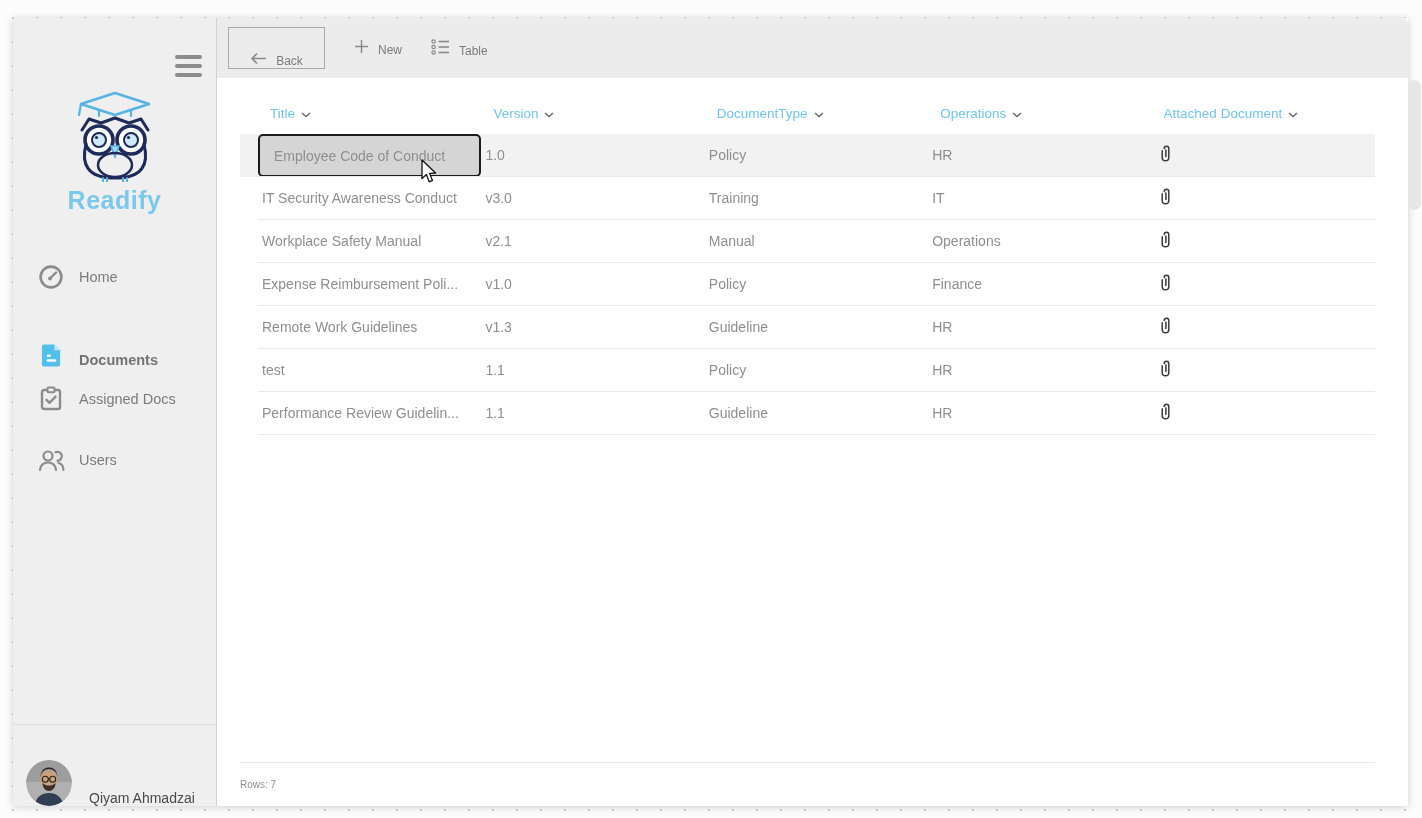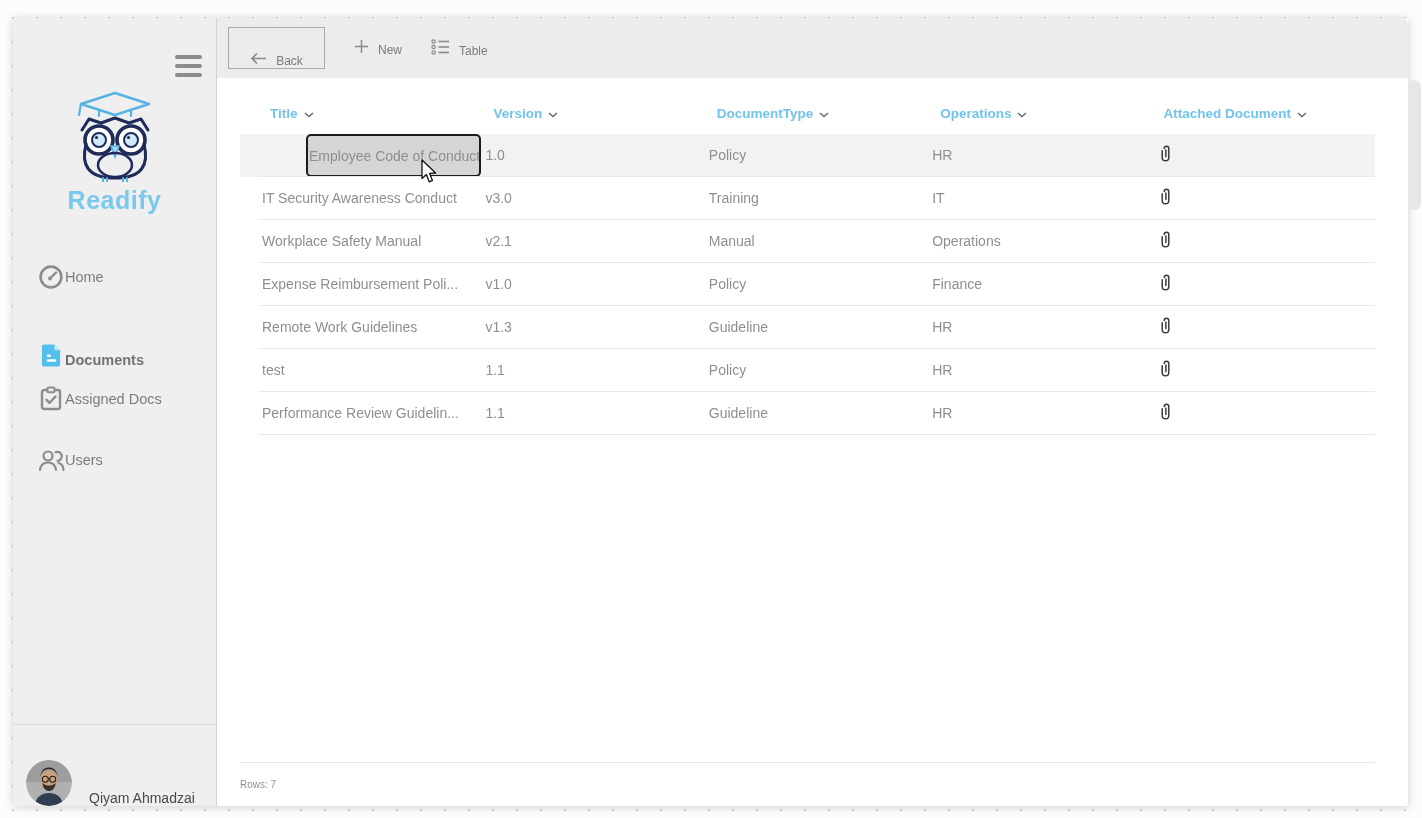--- a/index.html
+++ b/index.html
@@ -22,48 +22,48 @@
     width:204px; flex:none; position:relative;
     background:#f0efef; border-right:1px solid #d2d2d2;
     border-radius:3px 0 0 3px;
   }
   .hamburger { position:absolute; top:37px; right:14px; width:27px; cursor:pointer; }
   .hamburger .bar { height:4px; background:#8c8c8c; border-radius:2px; margin-bottom:5px; }
   .hamburger .bar:last-child { margin-bottom:0; }
   .logo { position:absolute; top:70px; left:0; width:100%; text-align:center; }
   .logo-text { font-size:25px; font-weight:bold; color:#7ac9ed; letter-spacing:0.5px; margin-top:0px; }
   .nav { position:absolute; top:228px; left:0; right:0; }
-  .nav-item { height:61px; display:flex; align-items:center; padding-left:24px; 
+  .nav-item { height:61px; display:flex; align-items:center; padding-left:24px; gap:14px;
               cursor:pointer; color:#7b7b7b; font-size:14.5px; }
   .nav-item.active { color:#737373; font-weight:bold;align-items:flex-end; }
   .nav-item .nicon { width:28px; display:flex; justify-content:center; }
   .user-section { position:absolute; bottom:0; left:0; right:0; height:82px;
                   border-top:1px solid #dcdcdc; display:flex; align-items:flex-end;
                   padding-left:13px; gap:17px; cursor:pointer; }
   .avatar { width:46px; height:46px; border-radius:50%; overflow:hidden; flex:none; }
   .user-name { font-size:14px; color:#4a4a4a; }
   
   .main { flex:1; position:relative; background:#fff; border-radius:0 3px 3px 0; }
   .toolbar { height:60px; background:#ececec; display:flex; align-items:center;
              padding-left:11px; gap:29px; border-radius:0 6px 0 0; }
   .btn { display:flex; align-items:flex-end; gap:9px; color:#7a7a7a; font-size:12px; cursor:pointer; }
   .btn.back { border:1px solid #a9a9a9; width:97px; height:42px; justify-content:center; }
   .content { position:absolute; top:60px; left:0; right:0; bottom:0; padding:15px 33px 0 23px; }
   .thead { display:grid; grid-template-columns:repeat(5,1fr); margin-left:18px; height:41px; align-items:center; }
   .hcell { display:flex; align-items:center; gap:6px; padding-left:12px;
-           font-size:13.5px; font-weight:bold; color:#70c4ec; cursor:pointer; white-space:nowrap; }
+           font-size:13.5px; font-weight:normal; color:#70c4ec; cursor:pointer; white-space:nowrap; }
   .trow-wrap { position:relative; }
   .trow-wrap.selected { background:#f2f2f2; }
   .trow { display:grid; grid-template-columns:repeat(5,1fr); margin-left:18px; height:43px;
           align-items:center; border-bottom:1px solid #eaeaea; }
   .tcell { padding-left:4px; font-size:14px; color:#8f8f8f; white-space:nowrap; overflow:hidden; }
   .tcell.no-pad { padding-left:0; align-self:stretch; }
   .selected-cell { height:43px; border:2px solid #1b1b1b; border-radius:5px; background:#d5d5d5;
-                   display:flex; align-items:center; padding-left:1px; font-size:14px;
-                   color:#8f8f8f; position:relative; z-index:2; white-space:nowrap; overflow:hidden;margin-left:48px; }
+                   display:flex; align-items:center; padding-left:14px; font-size:14px;
+                   color:#8f8f8f; position:relative; z-index:2; white-space:nowrap; overflow:hidden; }
   .clip { display:inline-flex; cursor:pointer; padding-left:5px; }
   .tfoot { position:absolute; left:23px; right:33px; bottom:0; height:44px;
            border-top:1px solid #e9e9e9; display:flex; align-items:center;
            font-size:10px; color:#8f8f8f; }
   
   .scroll-thumb { position:absolute; left:1408px; top:80px; width:13px; height:130px;
                   background:#e7e7e7; border-radius:7px; cursor:pointer; }
   .cursor { position:absolute; left:418px; top:159px; z-index:20; pointer-events:none; }
 </style>
 </head>

